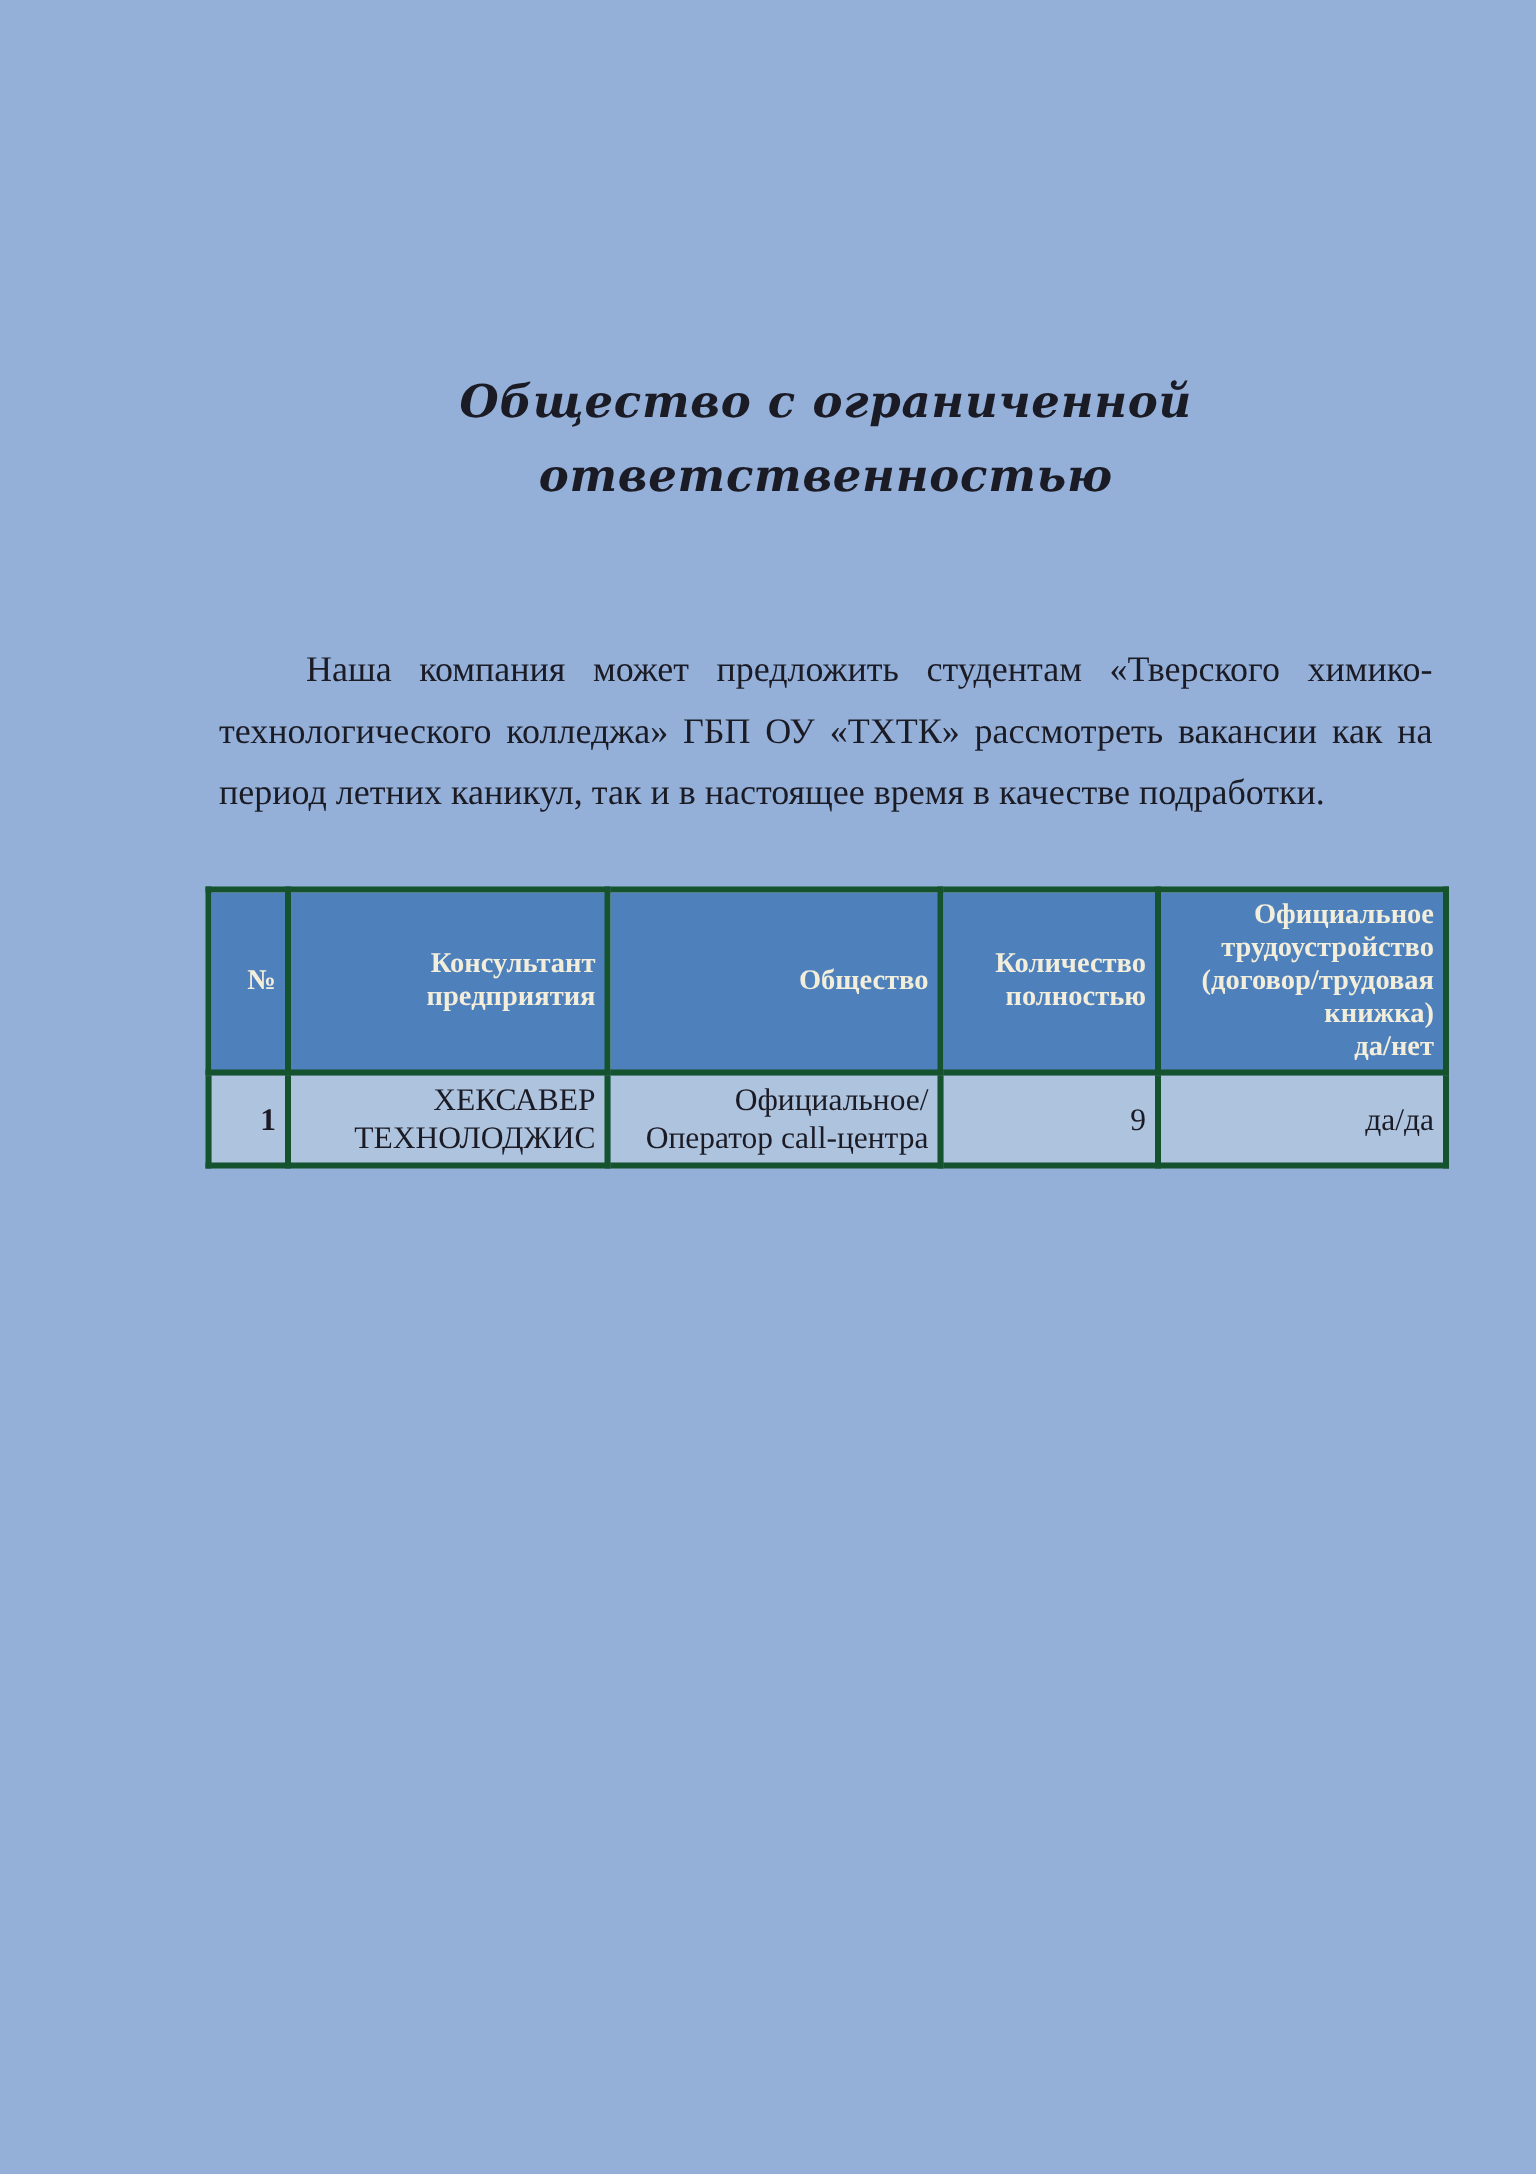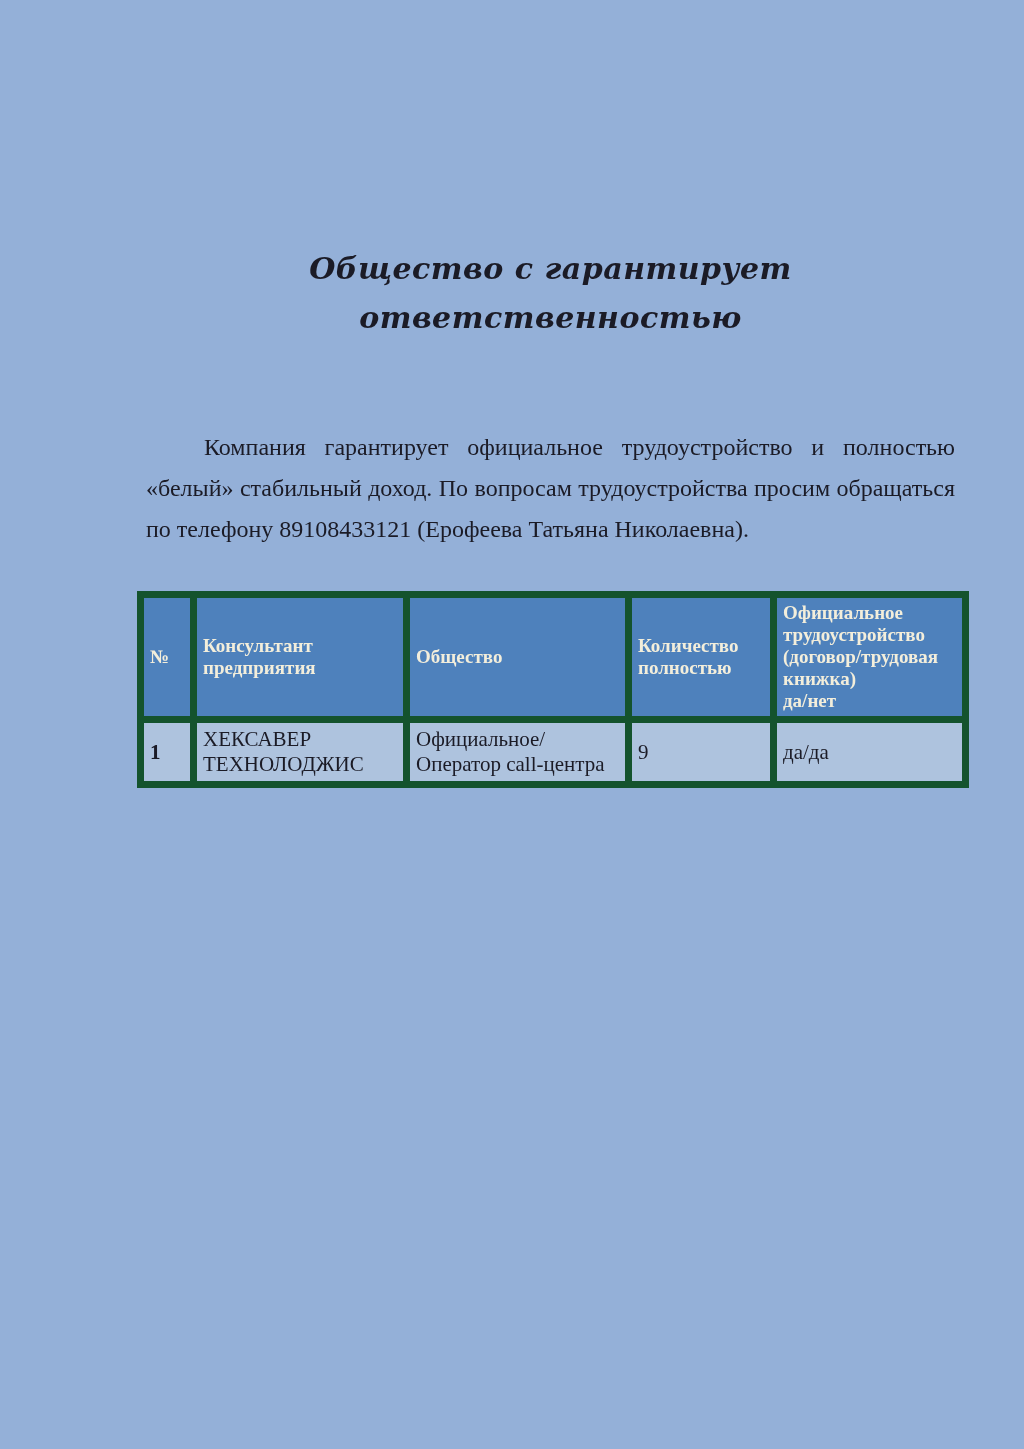--- a/index.html
+++ b/index.html
@@ -37,22 +37,22 @@
     text-indent: 58px;
   }
   .vacancy-table {
     margin: 41px 0 0 137px;
     width: 825px;
     border-collapse: collapse;
     table-layout: fixed;
     border: 3px solid #14141e;
   }
   .vacancy-table th, .vacancy-table td {
-    border: 7px solid #14532d;
-    text-align: left;
+    border: 4px solid #14532d;
+    text-align: right;
     vertical-align: middle;
     overflow: hidden;
     padding: 4px 6px;
   }
   .vacancy-table th {
     background: #4e81bc;
     color: #f3eedb;
     font-weight: bold;
     font-size: 19px;
     line-height: 22px;
@@ -67,25 +67,25 @@
     height: 49px;
   }
   .vacancy-table td.num-cell { font-weight: bold; }
 </style>
 </head>
 <body>
 
 <div class="page">
 
   <div class="title-block">
-    <div>Общество с гарантирует ответственностью</div>
+    <div>Общество с ограниченной ответственностью</div>
   </div>
 
   <div class="body-text">
-    <p>Компания гарантирует официальное трудоустройство и полностью «белый» стабильный доход. По вопросам трудоустройства просим обращаться по телефону 89108433121 (Ерофеева Татьяна Николаевна).</p>
+    <p>Наша компания может предложить студентам «Тверского химико-технологического колледжа» ГБП ОУ «ТХТК» рассмотреть вакансии как на период летних каникул, так и в настоящее время в качестве подработки.</p>
   </div>
 
   <table class="vacancy-table">
     <colgroup>
       <col style="width:53px">
       <col style="width:213px">
       <col style="width:222px">
       <col style="width:145px">
       <col style="width:192px">
     </colgroup>

